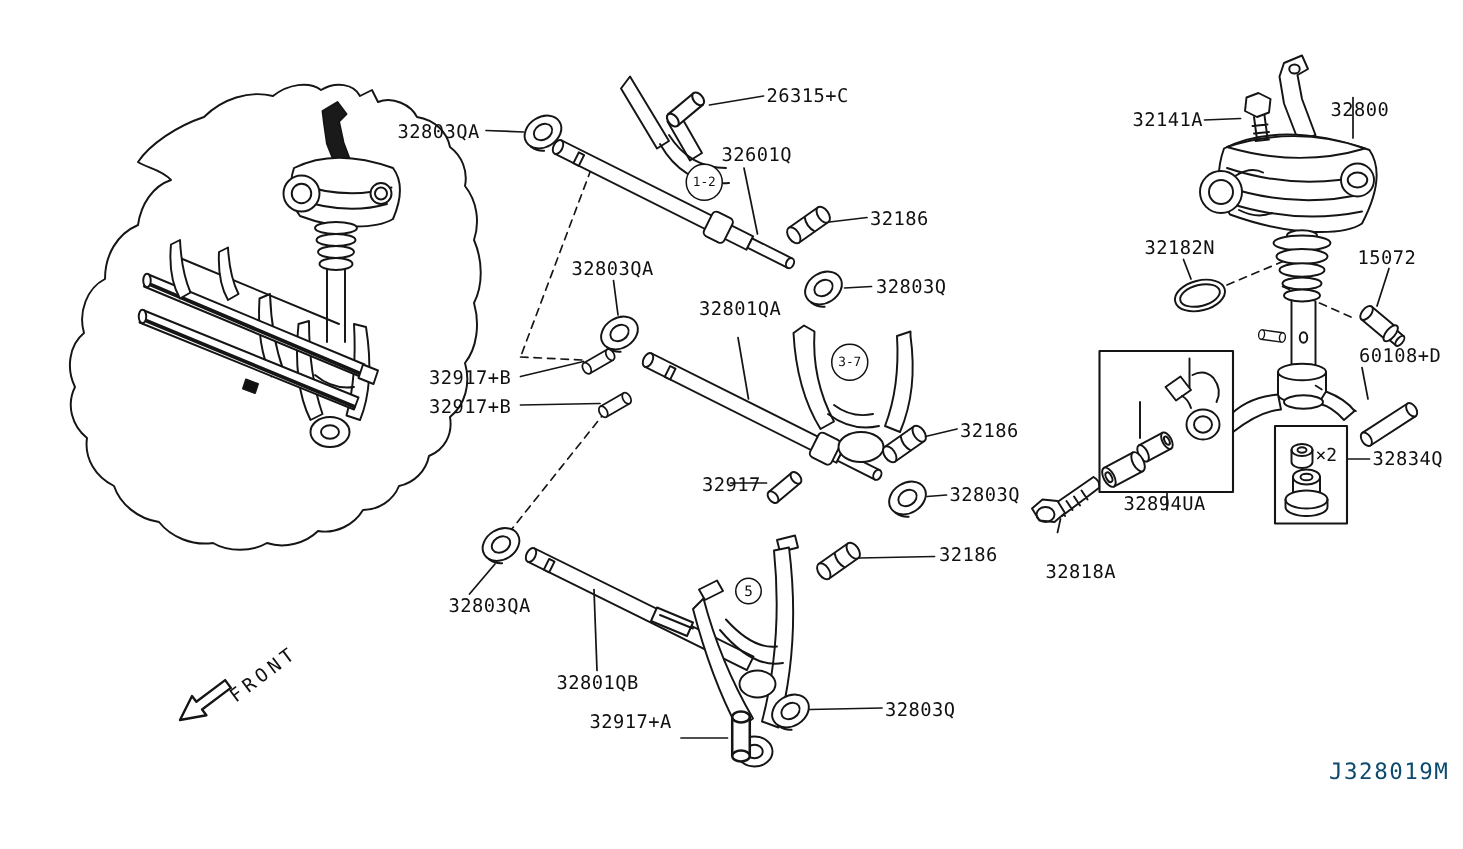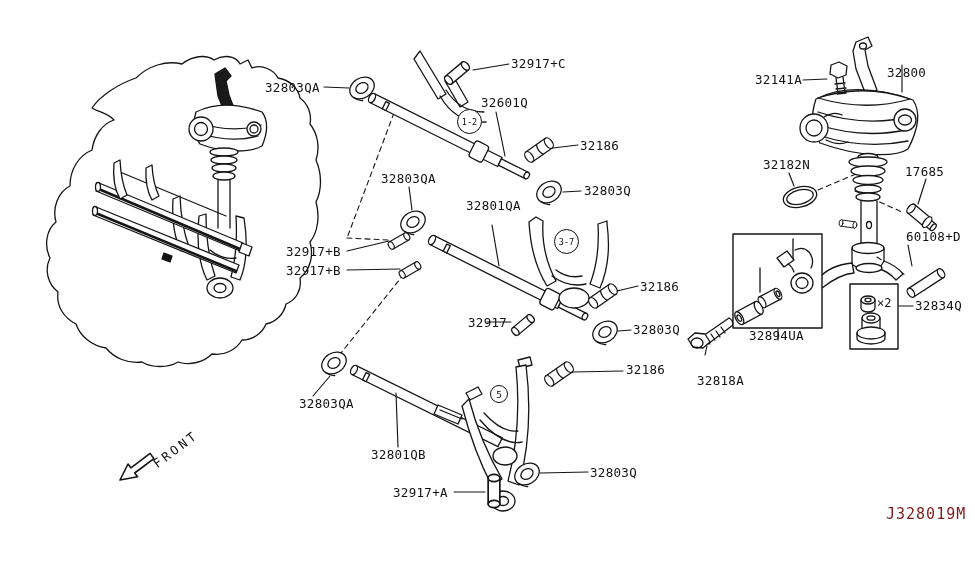--- a/index.html
+++ b/index.html
@@ -1,20 +1,20 @@
 <!DOCTYPE html>
 <html><head>
 <meta charset="utf-8">
 <style>
   html,body{margin:0;padding:0;background:#fff;}
   #stage{position:relative;width:975px;height:566px;background:#fff;overflow:hidden;
          font-family:"DejaVu Sans Mono",monospace;color:#111;}
   #art{position:absolute;left:0;top:0;}
   .lbl{position:absolute;font-size:12.5px;line-height:13px;letter-spacing:.3px;white-space:nowrap;color:#111;}
-  .code{position:absolute;font-size:15px;letter-spacing:1px;color:#7f1d1d;}
+  .code{position:absolute;font-size:15px;letter-spacing:1px;color:#0c4a6e;}
   .callout{position:absolute;border:1.5px solid #111;border-radius:50%;background:#fff;
            display:flex;align-items:center;justify-content:center;color:#111;text-align:right;}
   .c-lg{width:23px;height:23px;font-size:8.5px;}
   .c-sm{width:16px;height:16px;font-size:9.5px;}
   .front{position:absolute;left:150px;top:459px;font-size:12.5px;letter-spacing:3px;
          transform:rotate(-37deg);transform-origin:0 0;color:#111;}
   .qty{position:absolute;font-size:12px;color:#111;}
 </style>
 </head>
 <body>
@@ -282,40 +282,40 @@
     <path d="M778,329 L778,340"></path>
     <path d="M707,346 L705,355"></path>
   </g>
 
   <g>
     <path d="M120,480 L128,464 L130.9,467.8 L150.1,453.4 L153.9,458.6 L134.7,473 L137.6,476.8 Z" fill="#fff" stroke-width="1.6"></path>
   </g>
 </svg>
 
   <div class="lbl" style="left:265px;top:81px">32803QA</div>
-  <div class="lbl" style="left:511px;top:57px">32917+C</div>
+  <div class="lbl" style="left:511px;top:57px">26315+C</div>
   <div class="lbl" style="left:481px;top:96px">32601Q</div>
   <div class="lbl" style="left:580px;top:139px">32186</div>
   <div class="lbl" style="left:584px;top:184px">32803Q</div>
   <div class="lbl" style="left:381px;top:172px">32803QA</div>
   <div class="lbl" style="left:466px;top:199px">32801QA</div>
   <div class="lbl" style="left:286px;top:245px">32917+B</div>
   <div class="lbl" style="left:286px;top:264px">32917+B</div>
   <div class="lbl" style="left:468px;top:316px">32917</div>
   <div class="lbl" style="left:640px;top:280px">32186</div>
   <div class="lbl" style="left:633px;top:323px">32803Q</div>
   <div class="lbl" style="left:626px;top:363px">32186</div>
   <div class="lbl" style="left:299px;top:397px">32803QA</div>
   <div class="lbl" style="left:371px;top:448px">32801QB</div>
-  <div class="lbl" style="left:393px;top:486px">32917+A</div>
+  <div class="lbl" style="left:393px;top:474px">32917+A</div>
   <div class="lbl" style="left:590px;top:466px">32803Q</div>
   <div class="lbl" style="left:887px;top:66px">32800</div>
   <div class="lbl" style="left:755px;top:73px">32141A</div>
   <div class="lbl" style="left:763px;top:158px">32182N</div>
-  <div class="lbl" style="left:905px;top:165px">17685</div>
+  <div class="lbl" style="left:905px;top:165px">15072</div>
   <div class="lbl" style="left:906px;top:230px">60108+D</div>
   <div class="lbl" style="left:915px;top:299px">32834Q</div>
   <div class="lbl" style="left:749px;top:329px">32894UA</div>
   <div class="lbl" style="left:697px;top:374px">32818A</div>
 
   <div class="qty" style="left:877px;top:296px">×2</div>
 
   <div class="callout c-lg" style="left:457px;top:109px">1-2</div>
   <div class="callout c-lg" style="left:554px;top:229px">3-7</div>
   <div class="callout c-sm" style="left:490px;top:385px">5</div>

